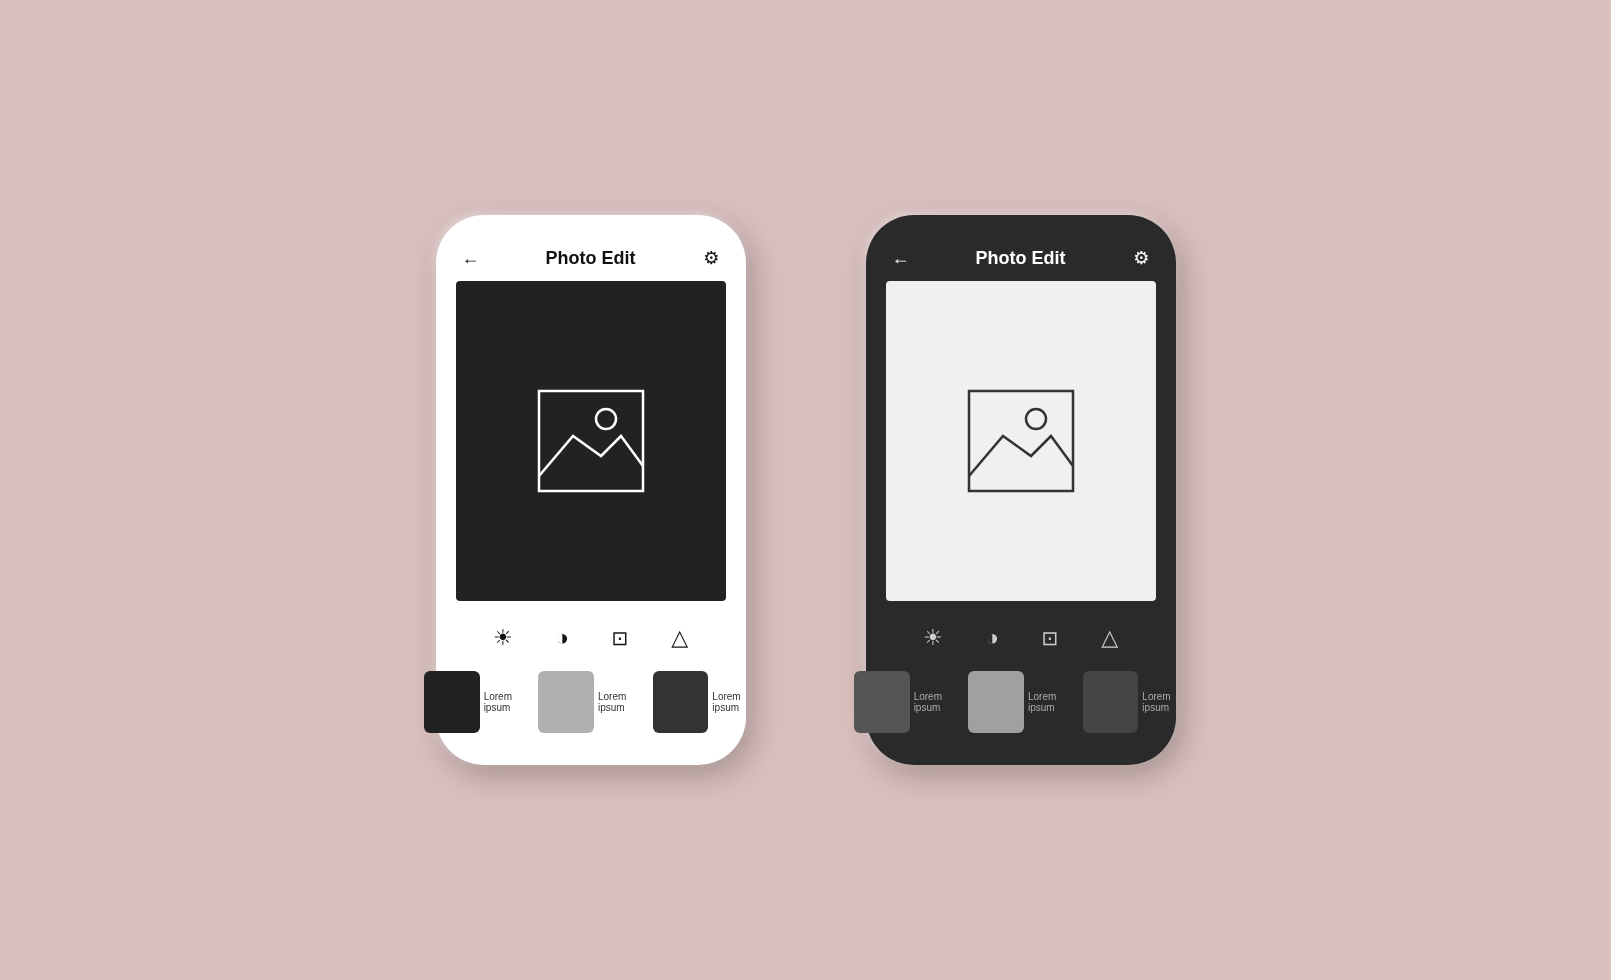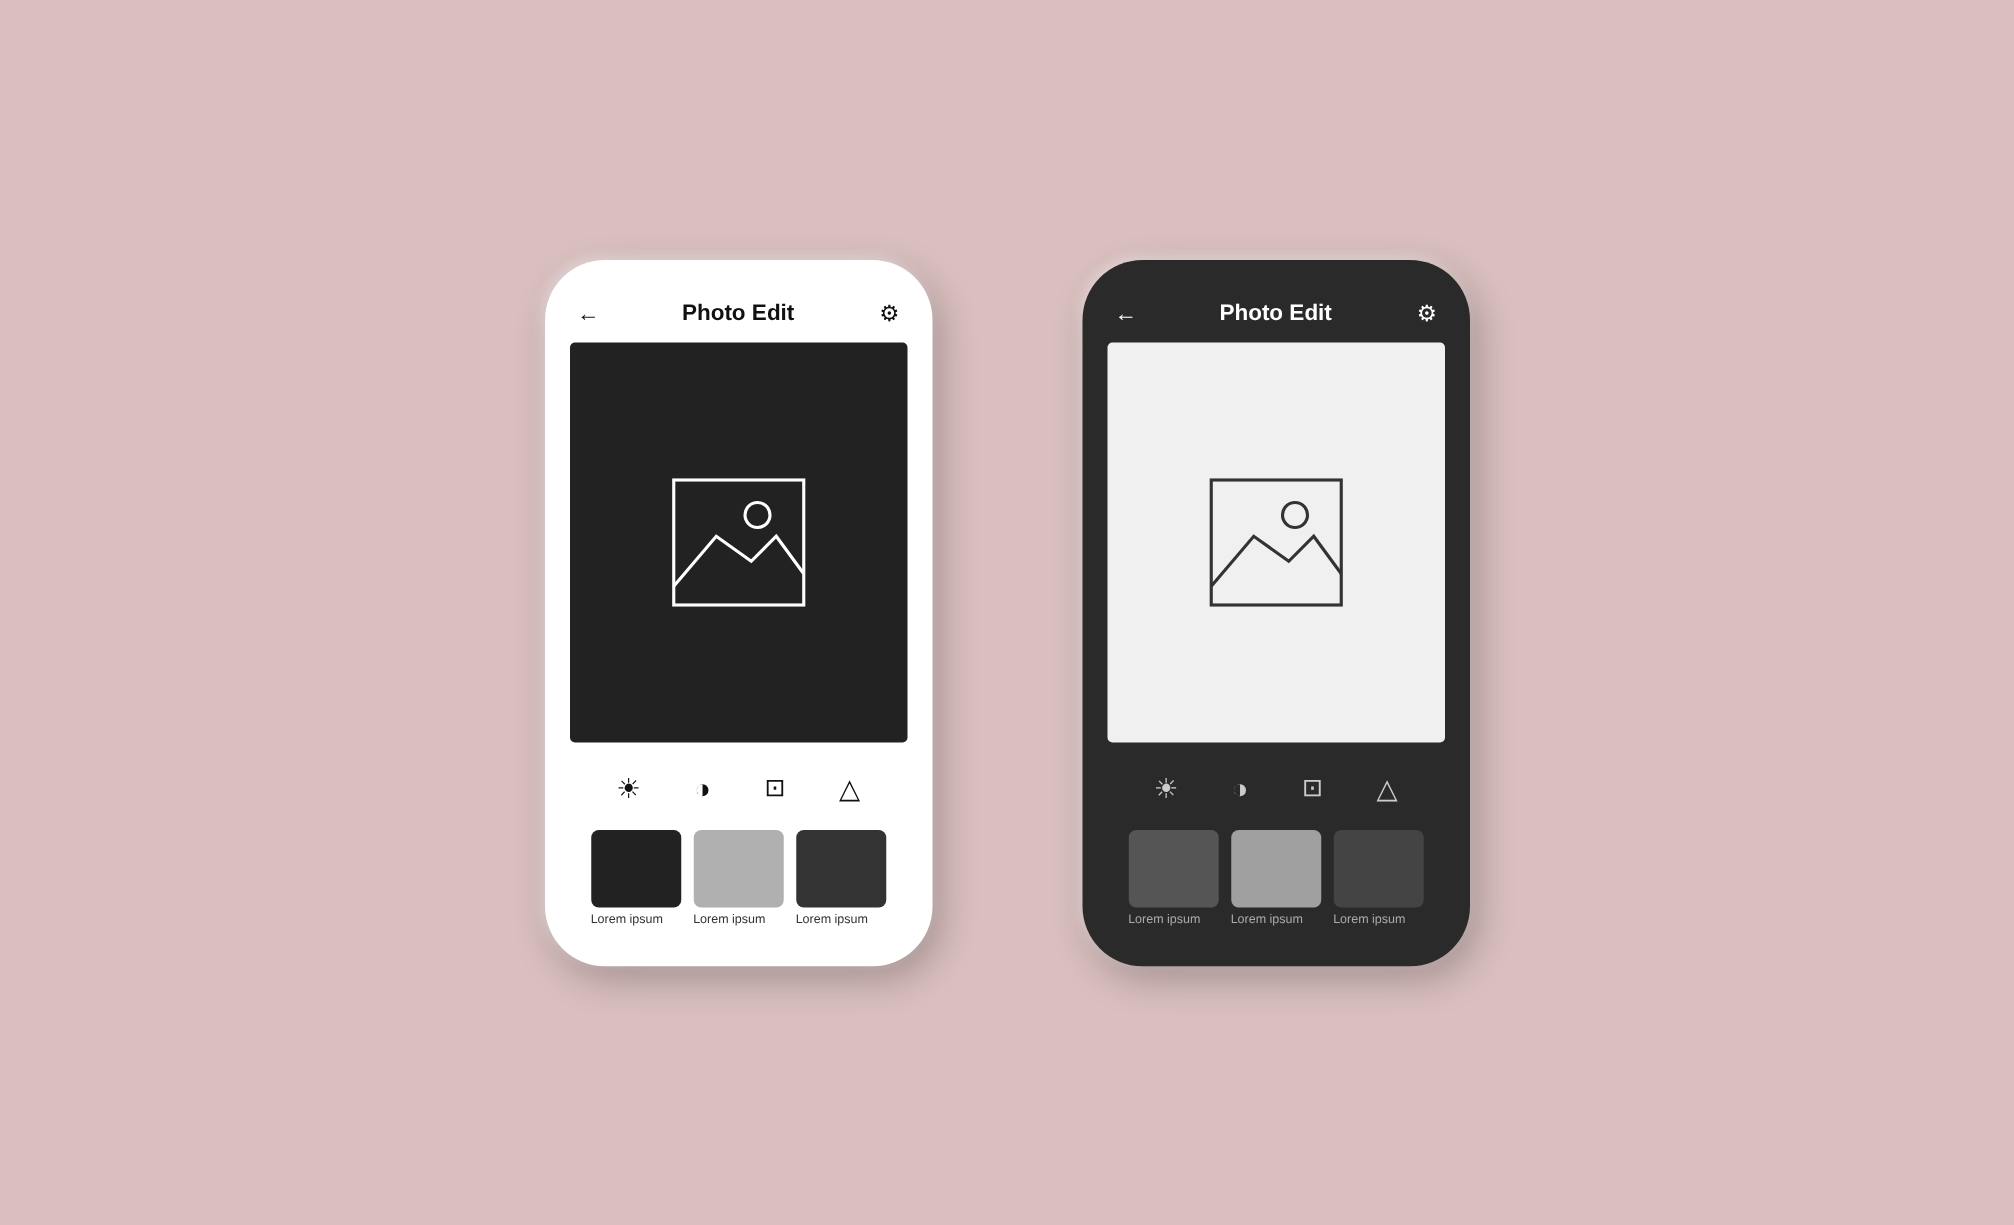--- a/index.html
+++ b/index.html
@@ -113,22 +113,22 @@
     
     .filters-row {
       display: flex;
       gap: 10px;
       justify-content: center;
       margin-bottom: 8px;
     }
 
     .filter-item {
       display: flex;
-      flex-direction: column;
-      align-items: flex-start;
+      flex-direction: row;
+      align-items: center;
       gap: 4px;
     }
 
     .filter-thumb {
       width: 72px;
       height: 62px;
       border-radius: 6px;
     }
 
     .phone-light .filter-thumb-1 { background: #222; }

